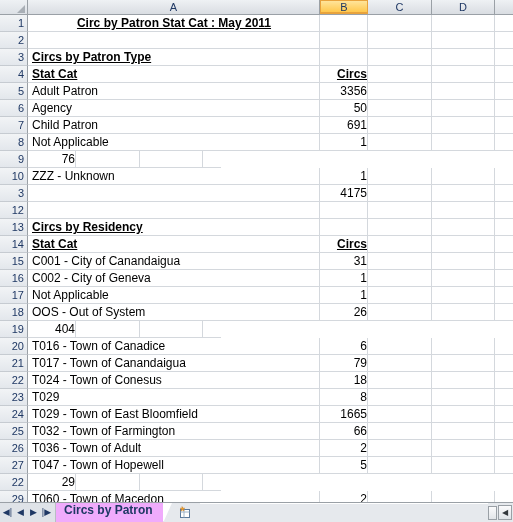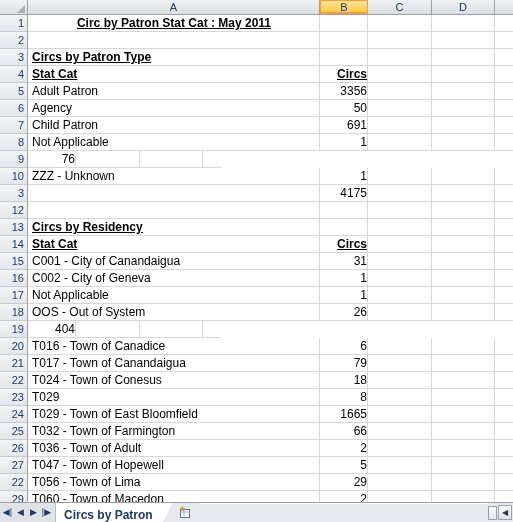--- a/index.html
+++ b/index.html
@@ -143,23 +143,23 @@
     height: 18px;
     display: flex;
     align-items: center;
     justify-content: center;
     color: #1f3864;
     font-size: 9px;
     line-height: 1;
   }
   .tab {
     display: flex;
-    align-items: flex-end;
+    align-items: flex-start;
     padding: 0 10px 0 8px;
-    background: #ffffff;
+    background: #f0abfc;
     font-weight: bold;
     font-size: 12px;
     color: #1f3864;
     border-right: 1px solid #b9bec4;
     box-sizing: border-box;
     position: relative;
   }
   .tab:after {
     content: "";
     position: absolute;
@@ -442,21 +442,20 @@
       <div class="row">
         <div class="row-head">27</div>
         <div class="cell a">T047 - Town of Hopewell</div>
         <div class="cell b">5</div>
         <div class="cell c"></div>
         <div class="cell d"></div>
         <div class="cell e"></div>
       </div>
       <div class="row">
         <div class="row-head">22</div>
-        <div class="cell a">T056 - Town of Lima</div>
         <div class="cell b">29</div>
         <div class="cell c"></div>
         <div class="cell d"></div>
         <div class="cell e"></div>
       </div>
       <div class="row">
         <div class="row-head">29</div>
         <div class="cell a">T060 - Town of Macedon</div>
         <div class="cell b">2</div>
         <div class="cell c"></div>

